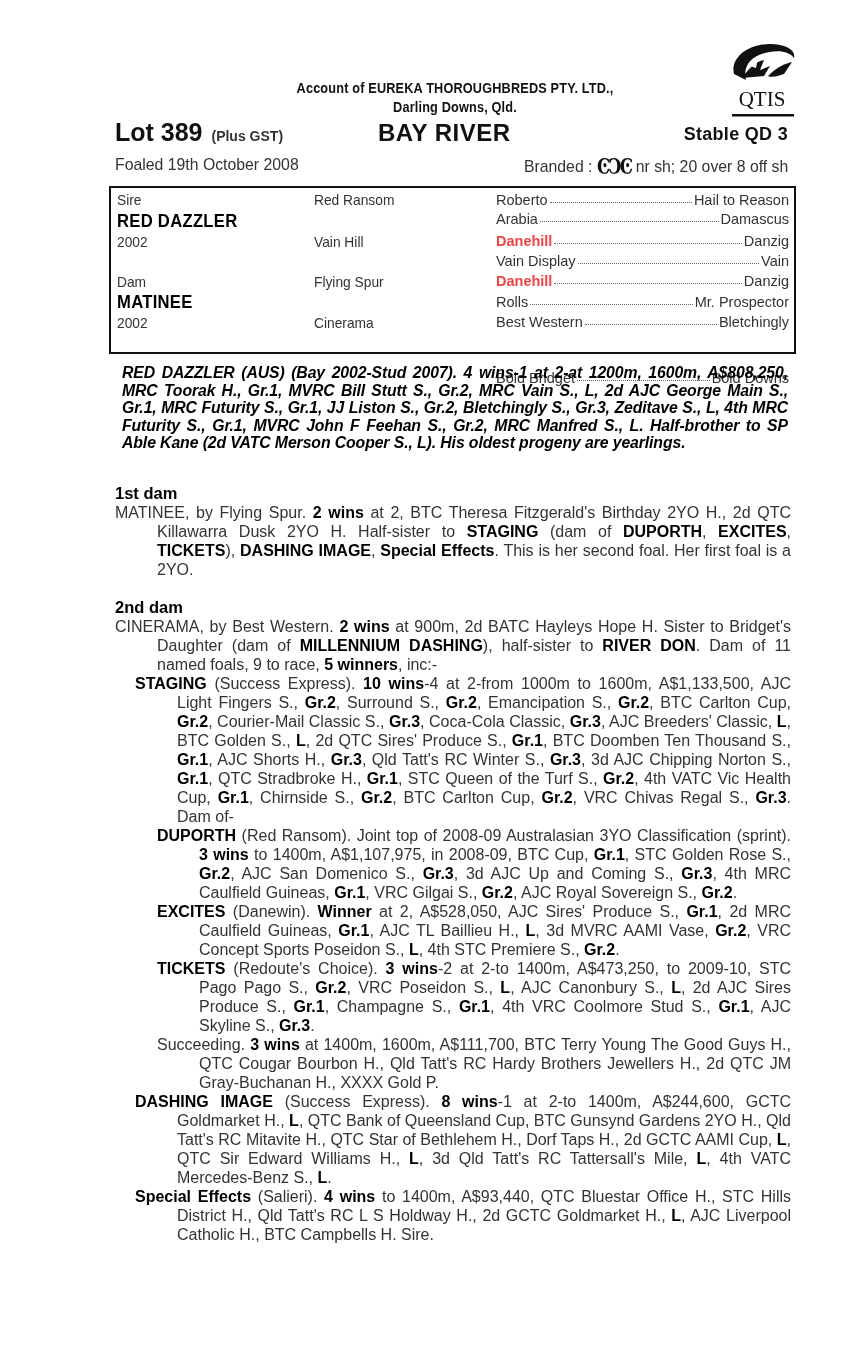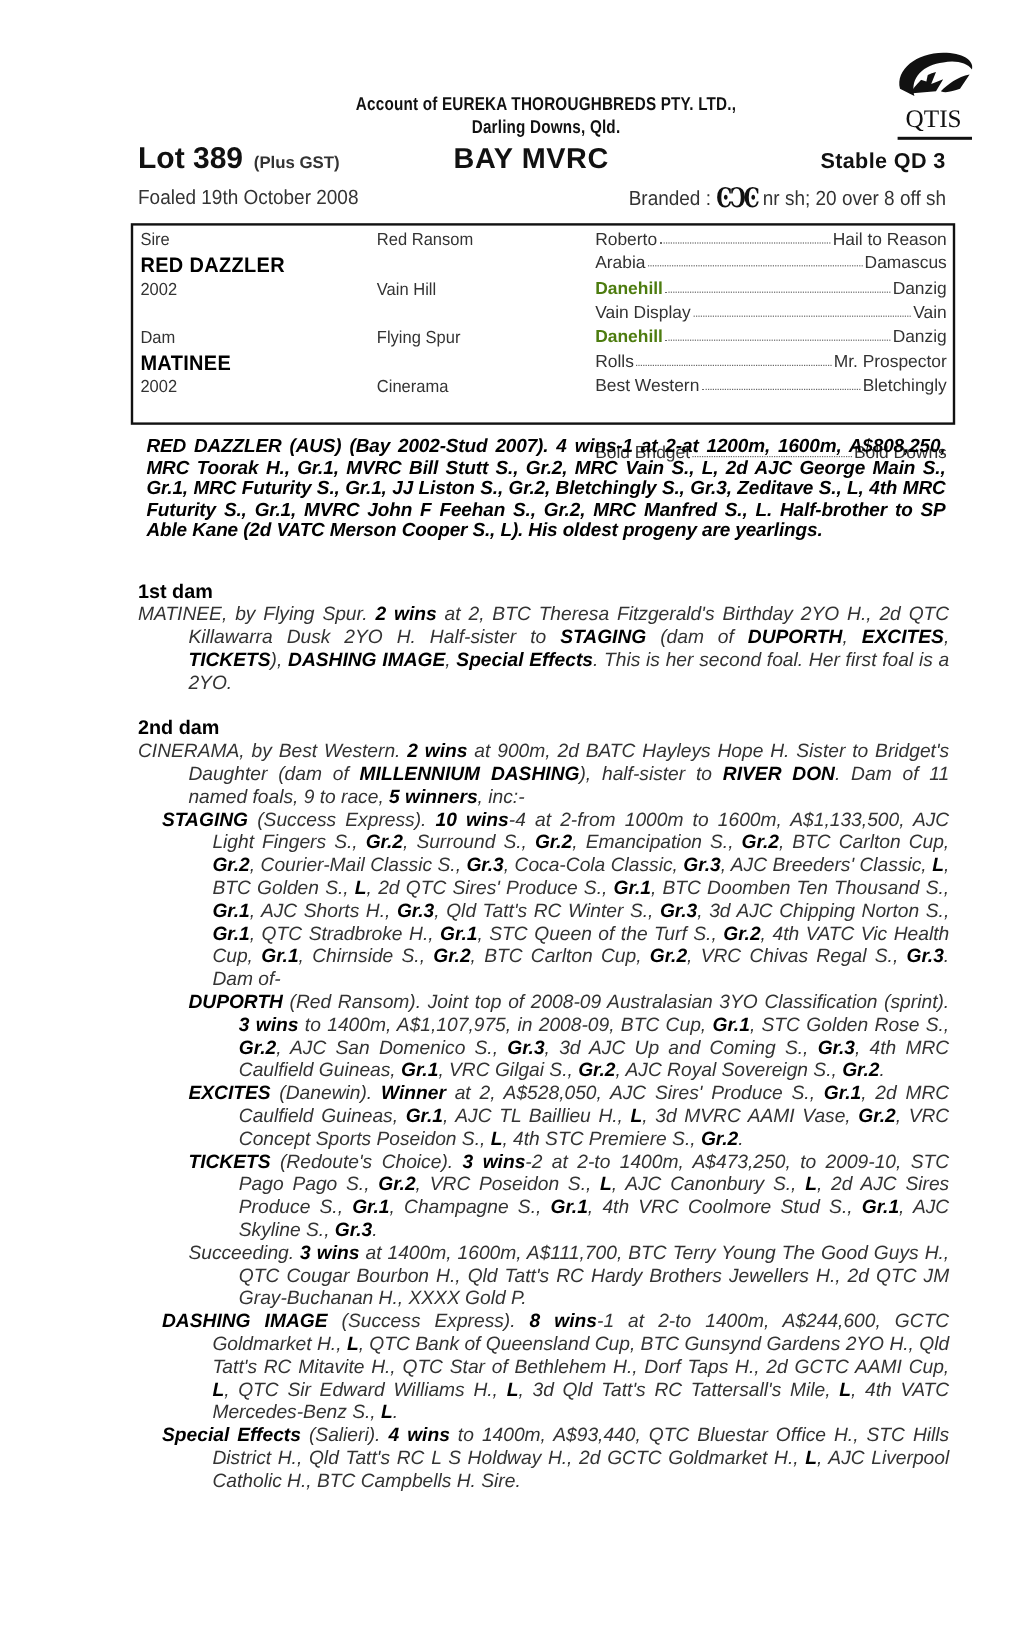--- a/index.html
+++ b/index.html
@@ -1,37 +1,37 @@
 <!DOCTYPE html>
 <html><head>
 <meta charset="utf-8">
 <style>
   html, body { margin: 0; padding: 0; background: #ffffff; }
   body { width: 860px; height: 1356px; position: relative; overflow: hidden; color: #111; font-family: "Liberation Sans", sans-serif; }
   .abs { position: absolute; }
   .account { left: 200px; top: 78px; width: 510px; text-align: center; font-weight: bold; font-size: 15.5px; line-height: 19px; transform: scaleX(0.82); transform-origin: center top; letter-spacing: 0.2px; }
-  .logo { left: 740px; top: 40px; width: 76px; height: 84px; }
+  .logo { left: 724px; top: 40px; width: 76px; height: 84px; }
   .lot { left: 115px; top: 118px; font-size: 25px; font-weight: bold; white-space: nowrap; }
   .lot small { font-size: 14px; font-weight: bold; color: #333; margin-left: 2px; }
   .colour { left: 378px; top: 119px; font-size: 24px; font-weight: 900; letter-spacing: 0.5px; }
   .stable { right: 72px; top: 124px; font-size: 18px; font-weight: 900; letter-spacing: 0.3px; }
   .foaled { left: 115px; top: 155px; font-size: 17px; color: #333; transform: scaleX(0.93); transform-origin: left top; white-space: nowrap; }
   .branded { right: 72px; top: 155px; font-size: 17px; color: #333; white-space: nowrap; transform: scaleX(0.93); transform-origin: right top; }
   .brand-glyph { font-family: "DejaVu Serif", serif; font-size: 18px; font-weight: bold; letter-spacing: -2px; color: #111; display: inline-block; transform: scaleY(1.25); }
   .ped { left: 109px; top: 186px; width: 687px; height: 168px; border: 2px solid #111; box-sizing: border-box; }
   .ped .c { position: absolute; font-size: 14.5px; color: #333; white-space: nowrap; transform: scaleX(0.95); transform-origin: left top; }
   .ped .big { font-size: 17.5px; font-weight: 900; color: #000; letter-spacing: 0.3px; }
   .ped .row { position: absolute; left: 385px; width: 293px; display: flex; font-size: 14.5px; color: #333; white-space: nowrap; }
   .ped .row .l { flex: 0 0 auto; }
   .ped .row .d { flex: 1 1 auto; overflow: hidden; border-bottom: 1px dotted #666; margin: 0 2px 5px 2px; }
   .ped .row .r { flex: 0 0 auto; }
-  .ped .row .l.bold { font-weight: 900; color: #4d7c0f; }
+  .ped .row .l.bold { font-weight: 900; color: #ef4444; }
   .sirepara { left: 122px; top: 364px; width: 666px; font-size: 15.8px; font-weight: 900; line-height: 17.5px; text-align: justify; color: #000; letter-spacing: -0.1px; font-style: italic; }
   .secthead { font-size: 16.5px; font-weight: 900; color: #000; }
-  .para { font-size: 16px; line-height: 19px; color: #333; text-align: justify; font-style: italic; }
+  .para { font-size: 16px; line-height: 19px; color: #333; text-align: justify; }
   .para b { color: #000; font-weight: 900; }
   .hang { text-indent: -42px; }
   .block { position: absolute; }
 </style>
 </head>
 <body>
 
 <div class="abs account">
   <div>Account of EUREKA THOROUGHBREDS PTY. LTD.,</div>
   <div>Darling Downs, Qld.</div>
@@ -45,21 +45,21 @@
     <path d="M26 26 L34 18 L32 28 Z" fill="#fff"></path>
     <text x="38" y="66" text-anchor="middle" font-family="Liberation Serif, serif" font-size="21" fill="#111">QTIS</text>
     <rect x="8" y="74" width="62" height="2.5" fill="#111"></rect>
   </svg>
 </div>
 
 <div class="abs lot">
   <span>Lot 389</span>
   <small>(Plus GST)</small>
 </div>
-<div class="abs colour">BAY MVRC</div>
+<div class="abs colour">BAY RIVER</div>
 <div class="abs stable">Stable QD 3</div>
 
 <div class="abs foaled">Foaled 19th October 2008</div>
 <div class="abs branded">
   <span>Branded :</span>
   <span class="brand-glyph">ϾϽϾ</span>
   <span>nr sh; 20 over 8 off sh</span>
 </div>
 
 <div class="abs ped">

